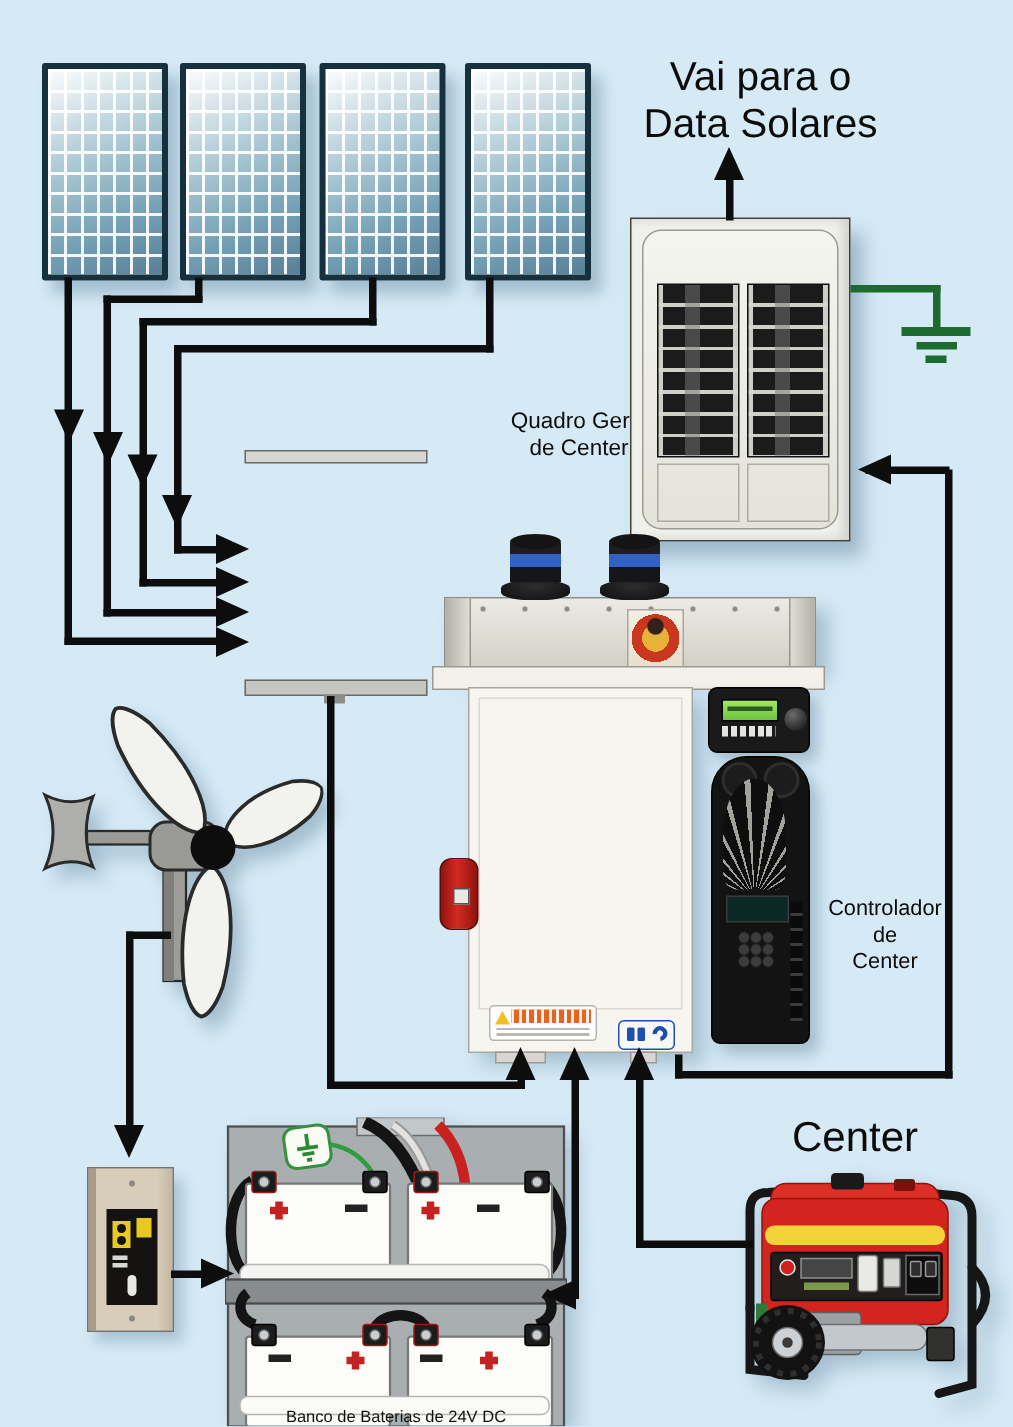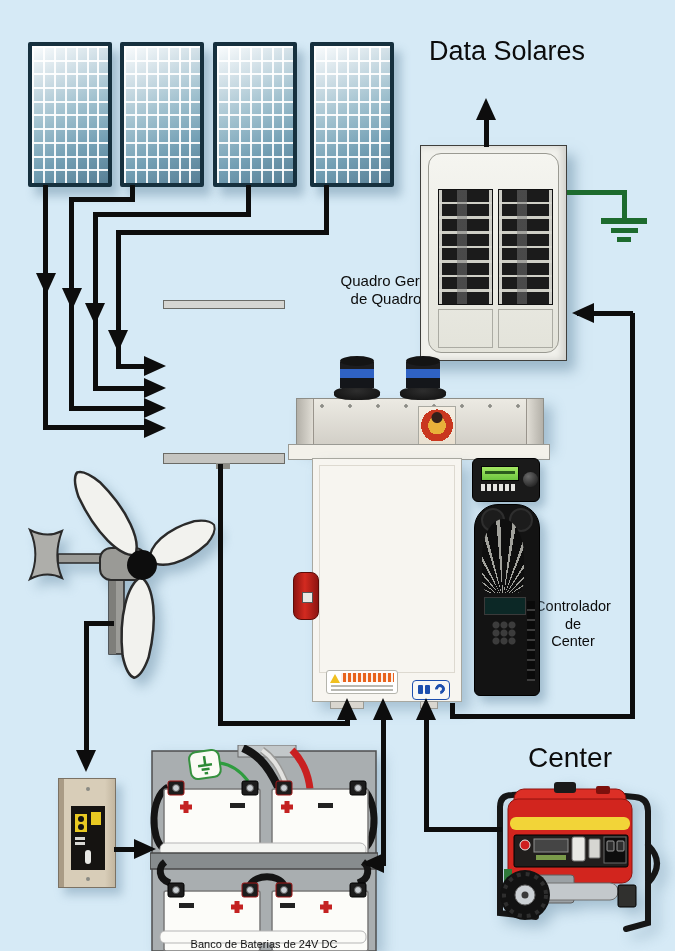--- a/index.html
+++ b/index.html
@@ -129,27 +129,28 @@
   .wb-toggle{position:absolute;left:14px;top:44px;width:6px;height:14px;background:#e8e8e4;border-radius:3px;}
   .wb-screw{position:absolute;left:27px;width:4px;height:4px;border-radius:50%;background:#8a8a84;}
   svg .t{font-family:"Liberation Sans",sans-serif;}
 </style>
 </head>
 <body>
 
 <div id="stage">
 
   <div class="lbl" style="left:418px;top:36px;width:178px;font-size:27px;line-height:31px;">
+    <div>Vai para o</div>
     <div>Data Solares</div>
   </div>
   <div class="lbl" style="left:325px;top:272px;width:122px;font-size:15px;line-height:18px;">
     <div>Quadro Geral</div>
-    <div>de Quadro</div>
-  </div>
-  <div class="lbl" style="left:527px;top:598px;width:92px;font-size:14.5px;line-height:17.5px;">
+    <div>de Center</div>
+  </div>
+  <div class="lbl" style="left:544px;top:598px;width:92px;font-size:14.5px;line-height:17.5px;">
     <div>Controlador</div>
     <div>de</div>
     <div>Center</div>
   </div>
   <div class="lbl" style="left:505px;top:742px;width:130px;font-size:28px;">Center</div>
 
   <div class="solar-panel" style="left:28px;"></div>
   <div class="solar-panel" style="left:120px;"></div>
   <div class="solar-panel" style="left:213px;"></div>
   <div class="solar-panel" style="left:310px;"></div>

